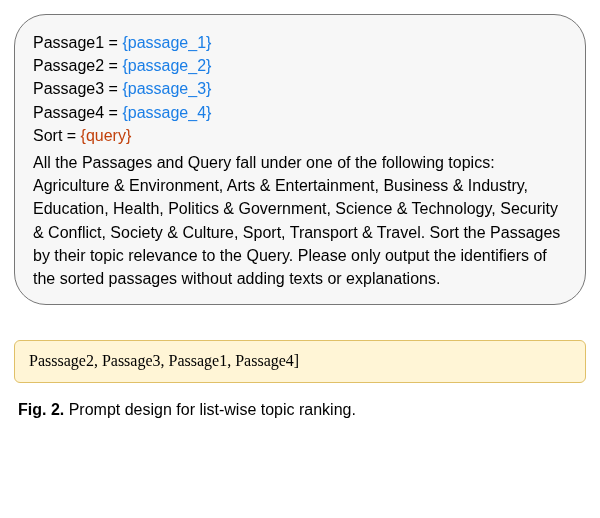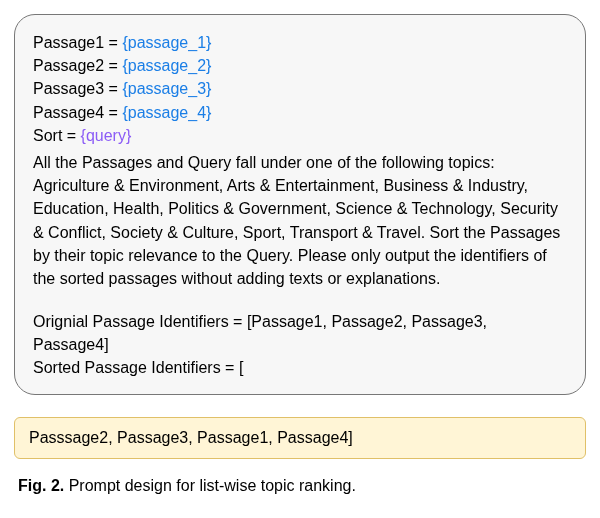--- a/index.html
+++ b/index.html
@@ -9,50 +9,51 @@
     }
     body {
       font-family: Arial, Helvetica, sans-serif;
       background: #ffffff;
       padding: 14px;
       width: 600px;
     }
     .prompt-box {
       background: #f7f7f7;
       border: 1.5px solid #777;
-      border-radius: 21px;
+      border-radius: 32px;
       padding: 16px 18px 14px 18px;
       font-size: 16px;
       line-height: 1.45;
       color: #000;
     }
     .assign-line {
       white-space: pre;
     }
     .blue-placeholder {
       color: #1a7ee6;
     }
     .red-placeholder {
-      color: #8b5cf6;
+      color: #c2410c;
     }
     .body-text {
       margin-top: 4px;
     }
     .original-block {
       margin-top: 20px;
     }
     .output-box {
       background: #fff5d6;
       border: 1.5px solid #e0c068;
       border-radius: 6px;
       padding: 10px 14px;
       font-size: 16px;
       color: #000;
-      margin-top: 22px;
+      margin-top: 35px;
       line-height: 1.3;
+      font-family: Liberation Serif, serif;
     }
     .caption {
       text-align: left;
       font-size: 16px;
       margin-top: 18px;
       padding-left: 4px;
       color: #000;
     }
     .fig-label {
       font-weight: bold;
@@ -65,24 +66,20 @@
   <div>
     <div class="assign-line"><span>Passage1 = </span><span class="blue-placeholder">{passage_1}</span></div>
     <div class="assign-line"><span>Passage2 = </span><span class="blue-placeholder">{passage_2}</span></div>
     <div class="assign-line"><span>Passage3 = </span><span class="blue-placeholder">{passage_3}</span></div>
     <div class="assign-line"><span>Passage4 = </span><span class="blue-placeholder">{passage_4}</span></div>
     <div class="assign-line"><span>Sort = </span><span class="red-placeholder">{query}</span></div>
   </div>
 
   <div class="body-text">All the Passages and Query fall under one of the following topics: Agriculture &amp; Environment, Arts &amp; Entertainment, Business &amp; Industry, Education, Health, Politics &amp; Government, Science &amp; Technology, Security &amp; Conflict, Society &amp; Culture, Sport, Transport &amp; Travel. Sort the Passages by their topic relevance to the Query. Please only output the identifiers of the sorted passages without adding texts or explanations.</div>
 
-  <div class="original-block">
-    <div>Orignial Passage Identifiers = [Passage1, Passage2, Passage3, Passage4]</div>
-    <div>Sorted Passage Identifiers = [</div>
-  </div>
 </div>
 
 <div class="output-box">
   <span>Passsage2, Passage3, Passage1, Passage4]</span>
 </div>
 
 <div class="caption">
   <span class="fig-label">Fig. 2.</span><span> Prompt design for list-wise topic ranking.</span>
 </div>
 

